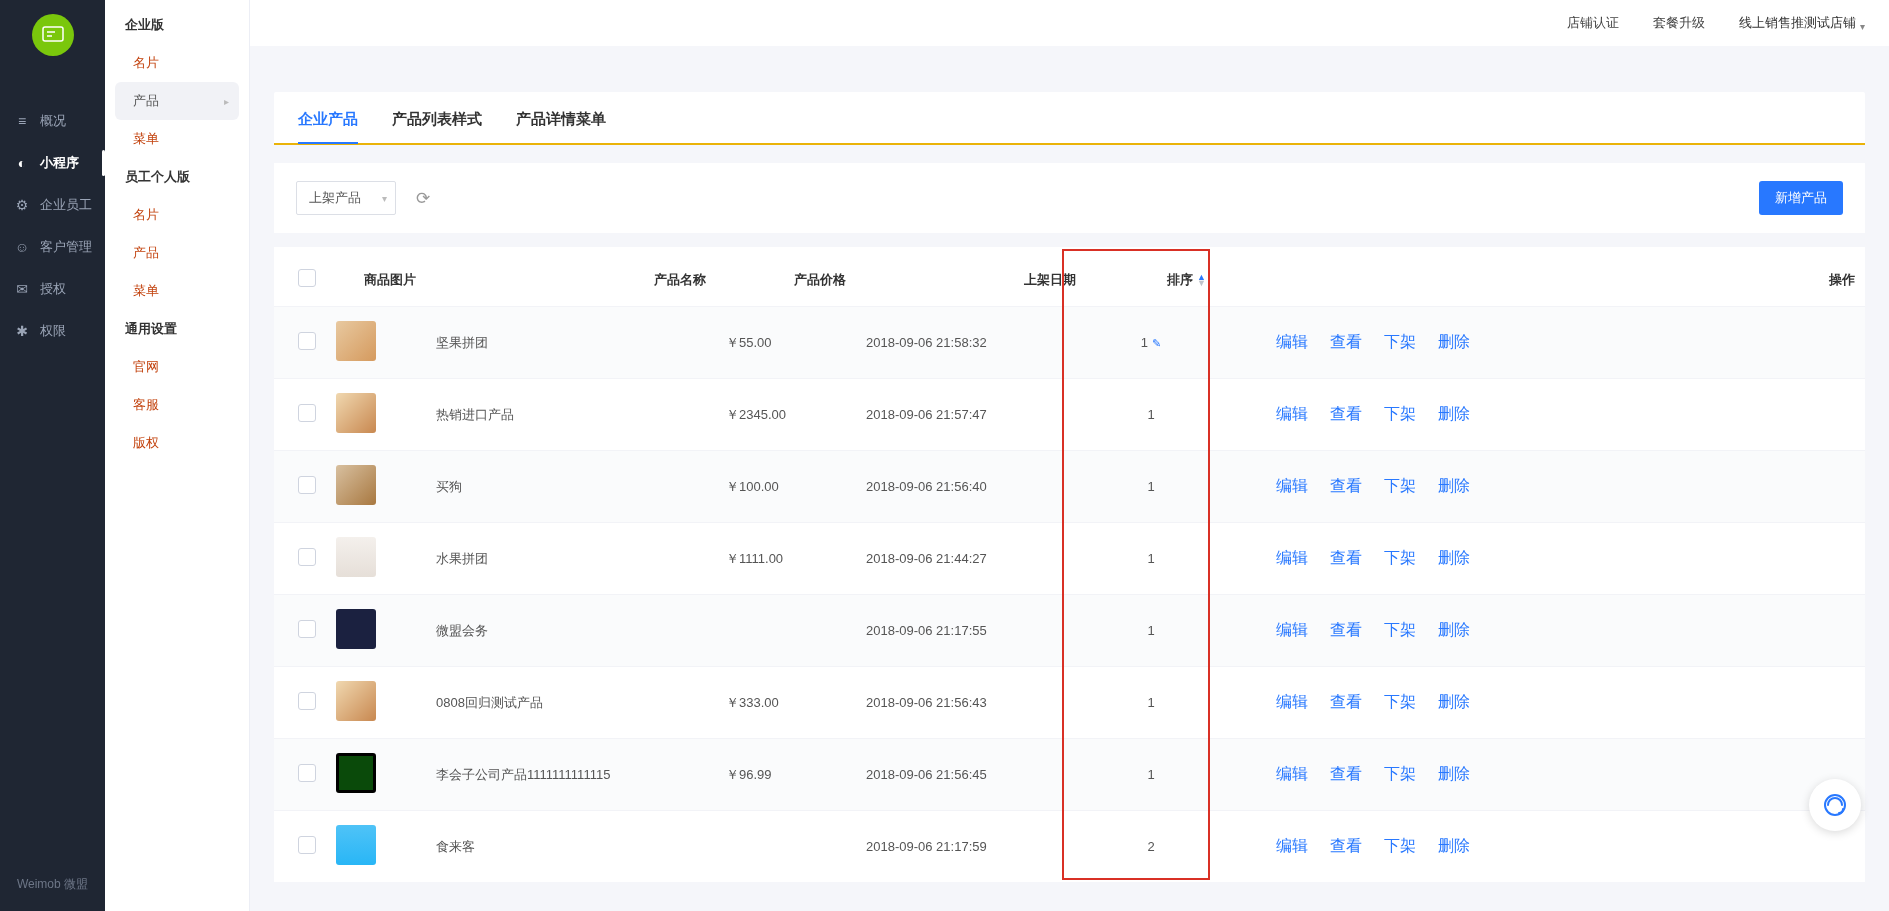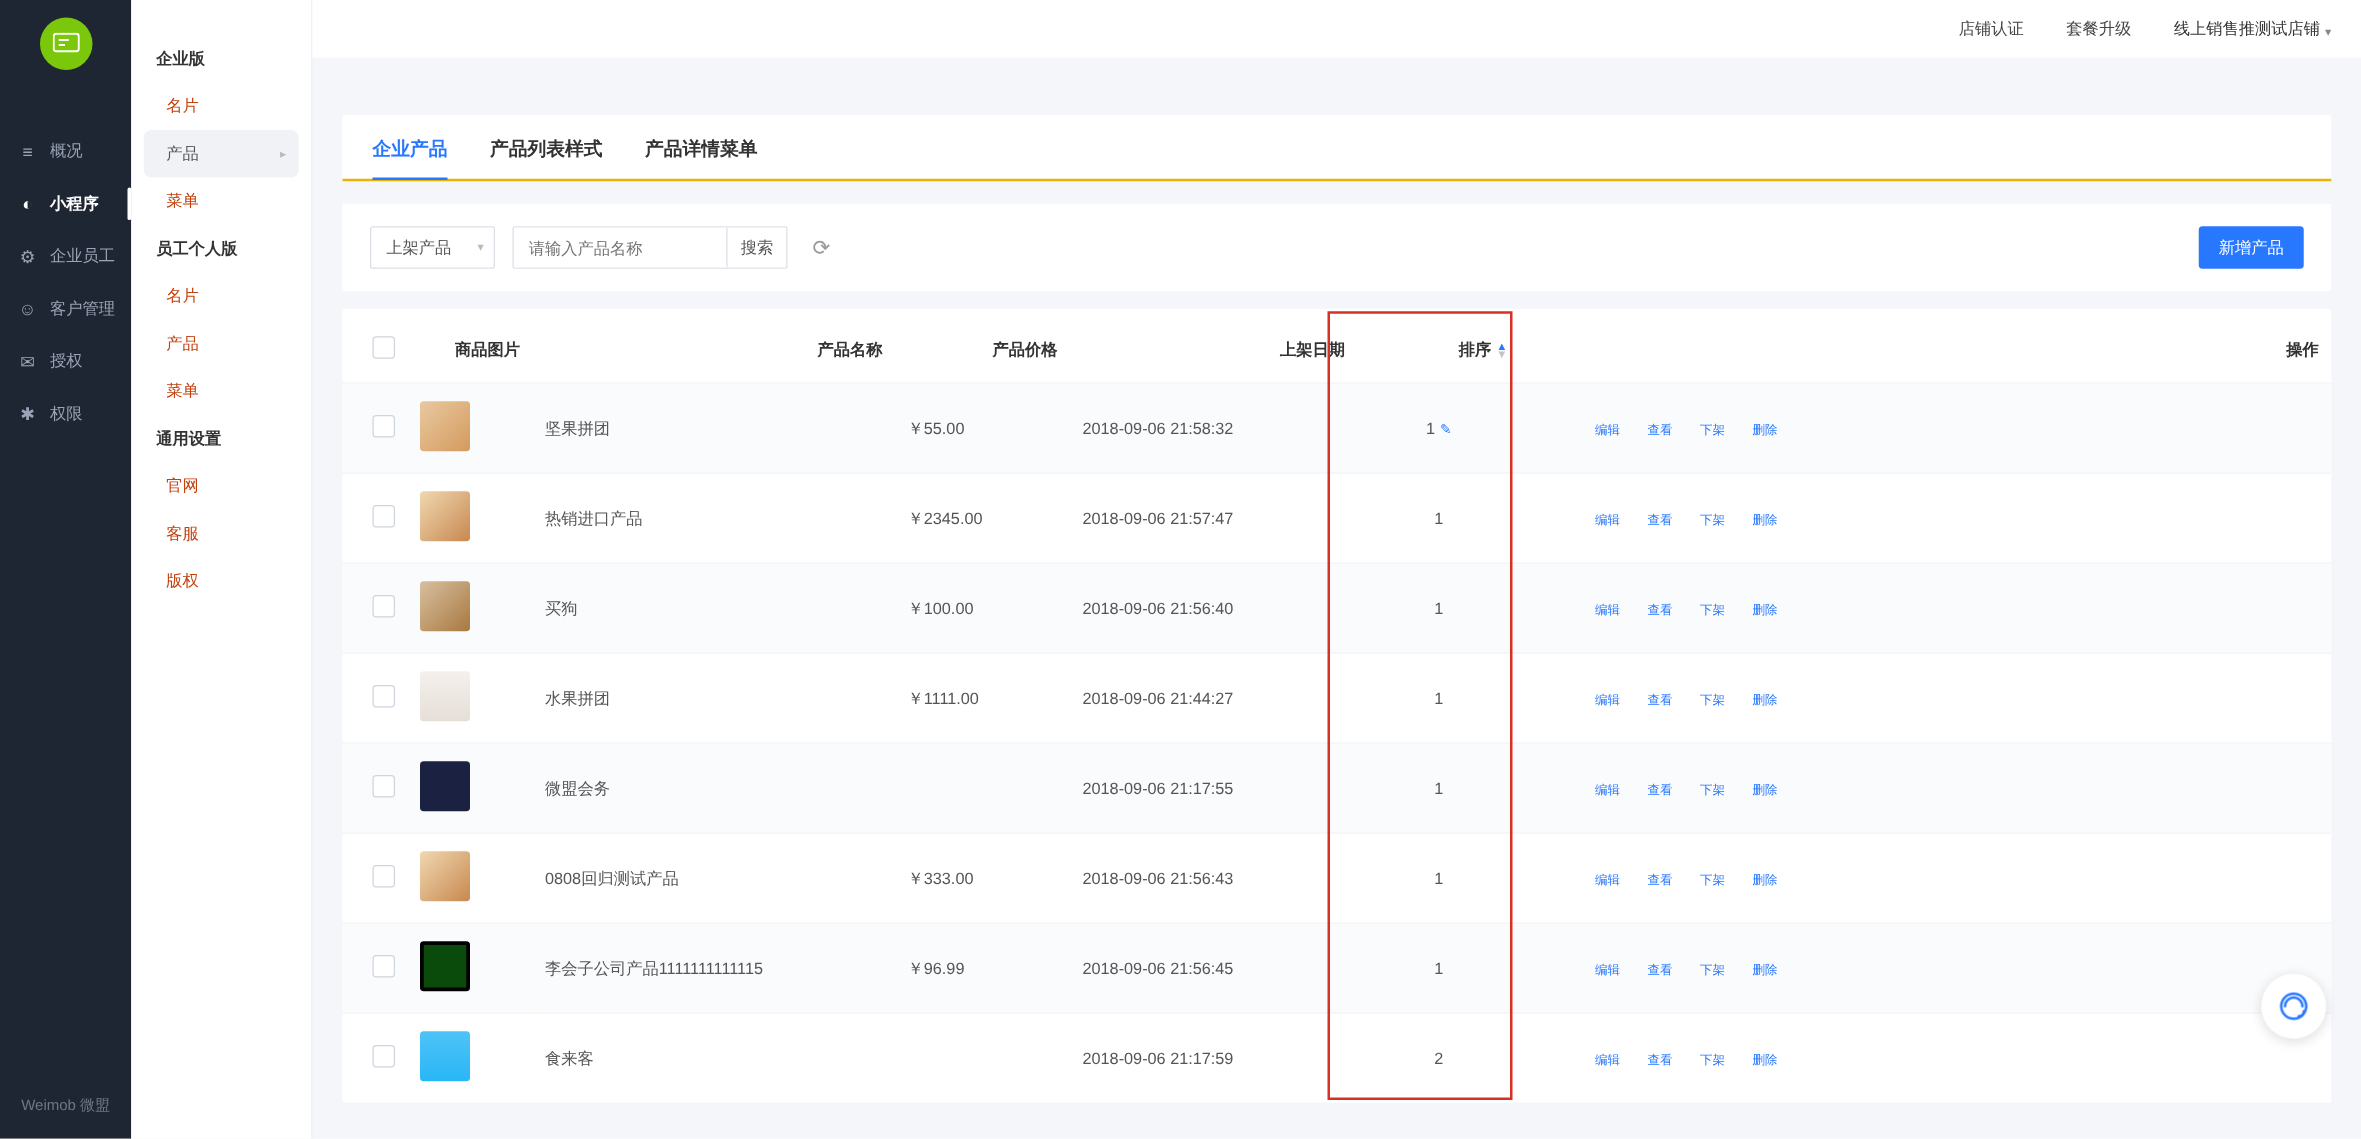--- a/index.html
+++ b/index.html
@@ -12,21 +12,21 @@
 .nav-dark .logo { height:70px; display:flex; align-items:center; justify-content:center; }
 .nav-dark .logo-badge { width:42px; height:42px; border-radius:50%; background:#7ac70c; display:flex; align-items:center; justify-content:center; color:#fff; }
 .nav-dark .items { display:flex; flex-direction:column; padding-top:30px; }
 .nav-dark .item { height:42px; display:flex; align-items:center; padding:0 12px; cursor:pointer; position:relative; }
 .nav-dark .item.active { color:#fff; font-weight:bold; }
 .nav-dark .item.active::after { content:""; position:absolute; right:0; top:8px; bottom:8px; width:3px; background:#fff; border-radius:2px; }
 .nav-dark .item .ico { width:20px; text-align:center; margin-right:8px; font-size:14px; }
 .nav-dark .brand { margin-top:auto; padding:18px 0; text-align:center; color:#6d7687; font-size:12px; }
 
 
-.nav-sub { width:145px; background:#fff; border-right:1px solid #eceef5; flex-shrink:0; padding:28px 0; }
+.nav-sub { width:145px; background:#fff; border-right:1px solid #eceef5; flex-shrink:0; padding:6px 0; }
 .nav-sub .group-title { padding:10px 20px; font-weight:bold; color:#333; font-size:13px; }
 .nav-sub .sub-item { padding:10px 20px 10px 28px; color:#c2410c; cursor:pointer; position:relative; display:flex; align-items:center; justify-content:space-between; }
 .nav-sub .sub-item.active { background:#f1f2f6; color:#555; border-radius:6px; margin:0 10px; padding:10px 10px 10px 18px; }
 .nav-sub .sub-item .caret { font-size:10px; color:#bbb; }
 
 
 .main-col { flex:1; display:flex; flex-direction:column; min-width:0;gap:24px; }
 
 
 .topbar { height:46px; background:#fff; display:flex; align-items:center; justify-content:flex-end; padding:0 24px; gap:34px; }
@@ -67,21 +67,21 @@
 .th2 { background:linear-gradient(135deg,#f0d8b0,#c88850); }
 .th3 { background:linear-gradient(135deg,#d8c0a0,#a87840); }
 .th4 { background:linear-gradient(180deg,#f4f0ec,#e6dfd8); }
 .th5 { background:#1b2140; }
 .th6 { background:linear-gradient(135deg,#f0d8b0,#c88850); }
 .th7 { background:#0a4a0a; border:3px solid #000; }
 .th8 { background:linear-gradient(180deg,#4fc3f7,#29b6f6); }
 
 .col-sort { width:70px; text-align:center; }
 .col-action { padding-left:60px !important; }
-.act { color:#2878ff; cursor:pointer; margin-right:22px; font-size:10px; }
+.act { color:#2878ff; cursor:pointer; margin-right:22px; font-size:16px; }
 .sort-cell { text-align:center; }
 .sort-edit { color:#2878ff; font-size:11px; margin-left:4px; cursor:pointer; }
 .sort-head { display:inline-flex; align-items:center; gap:4px; }
 .sort-arrows { display:inline-flex; flex-direction:column; line-height:6px; font-size:9px; }
 .sort-arrows .up { color:#2878ff; }
 .sort-arrows .dn { color:#c0c4cc; }
 
 .float-btn { position:fixed; right:28px; bottom:80px; width:52px; height:52px; border-radius:50%; background:#fff; box-shadow:0 2px 10px rgba(0,0,0,.15); display:flex; align-items:center; justify-content:center; color:#2878ff; cursor:pointer; font-size:24px; }
 
 
@@ -184,24 +184,20 @@
             <div class="tab active">企业产品</div>
             <div class="tab">产品列表样式</div>
             <div class="tab">产品详情菜单</div>
           </div>
       </div>
 
       <div class="filterbar">
         <div class="sel">
           <span>上架产品</span>
           <span class="dd">▾</span>
-        </div>
-        <div class="inp-group">
-          <input type="text" placeholder="请输入产品名称" style="">
-          <button class="btn-search">搜索</button>
         </div>
         <span class="btn-refresh">⟳</span>
         <div class="spacer"></div>
         <button class="btn-primary">新增产品</button>
       </div>
 
       <div class="tablewrap" style="position:relative;">
         <table class="tbl">
           <colgroup>
             <col class="c-chk">

